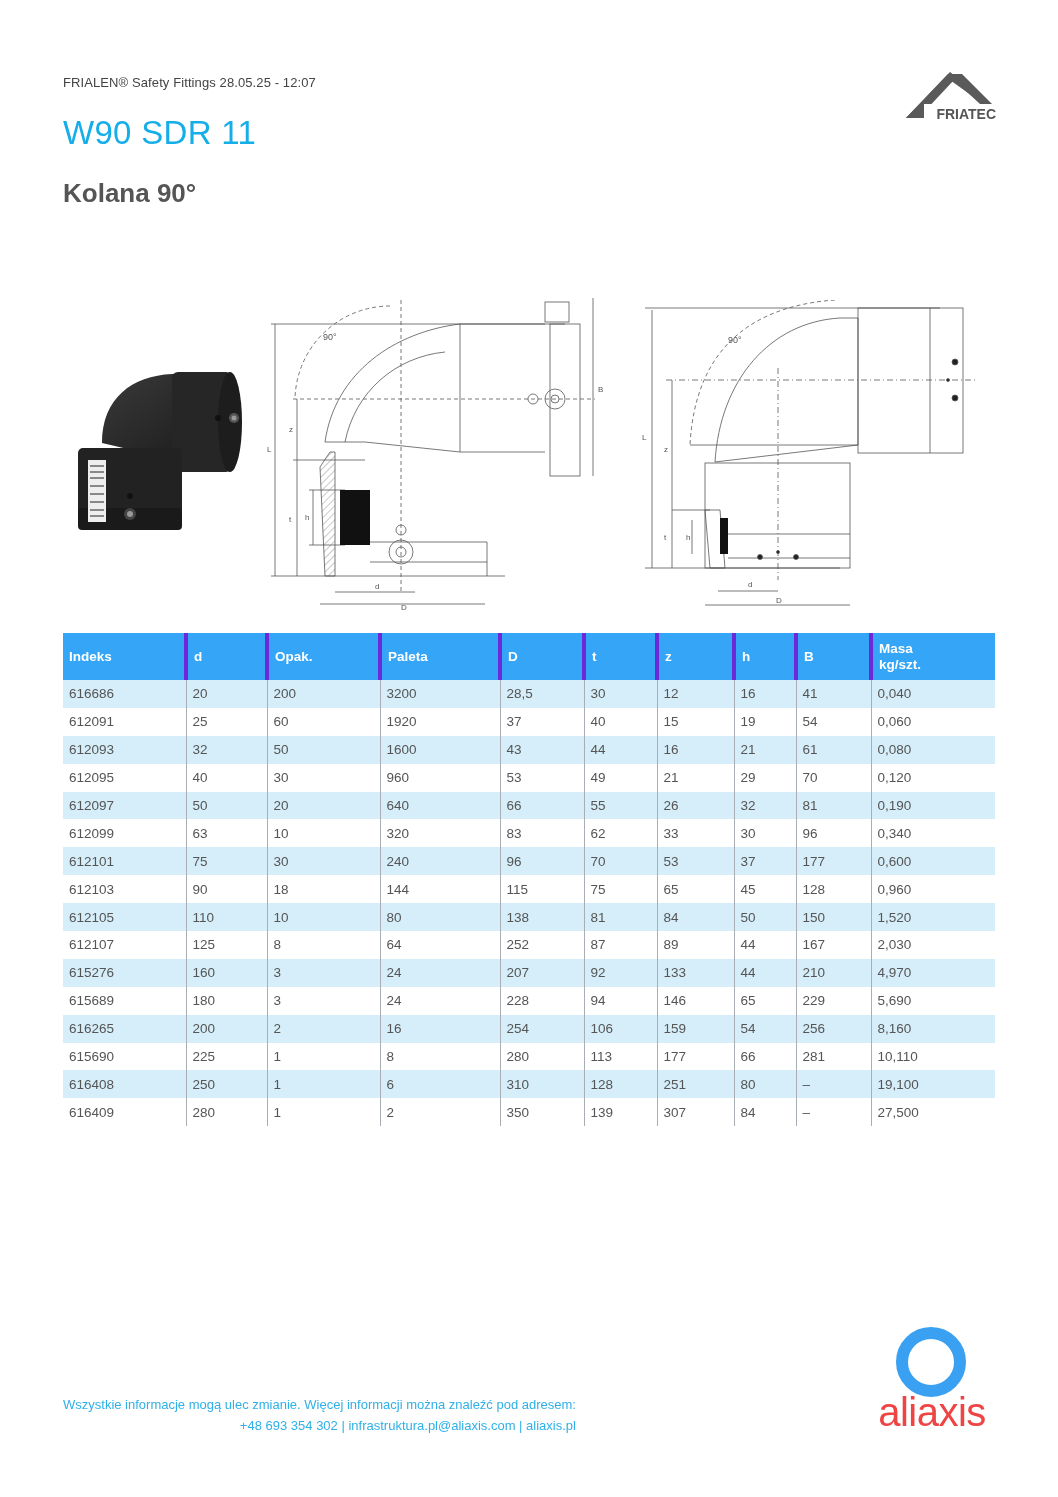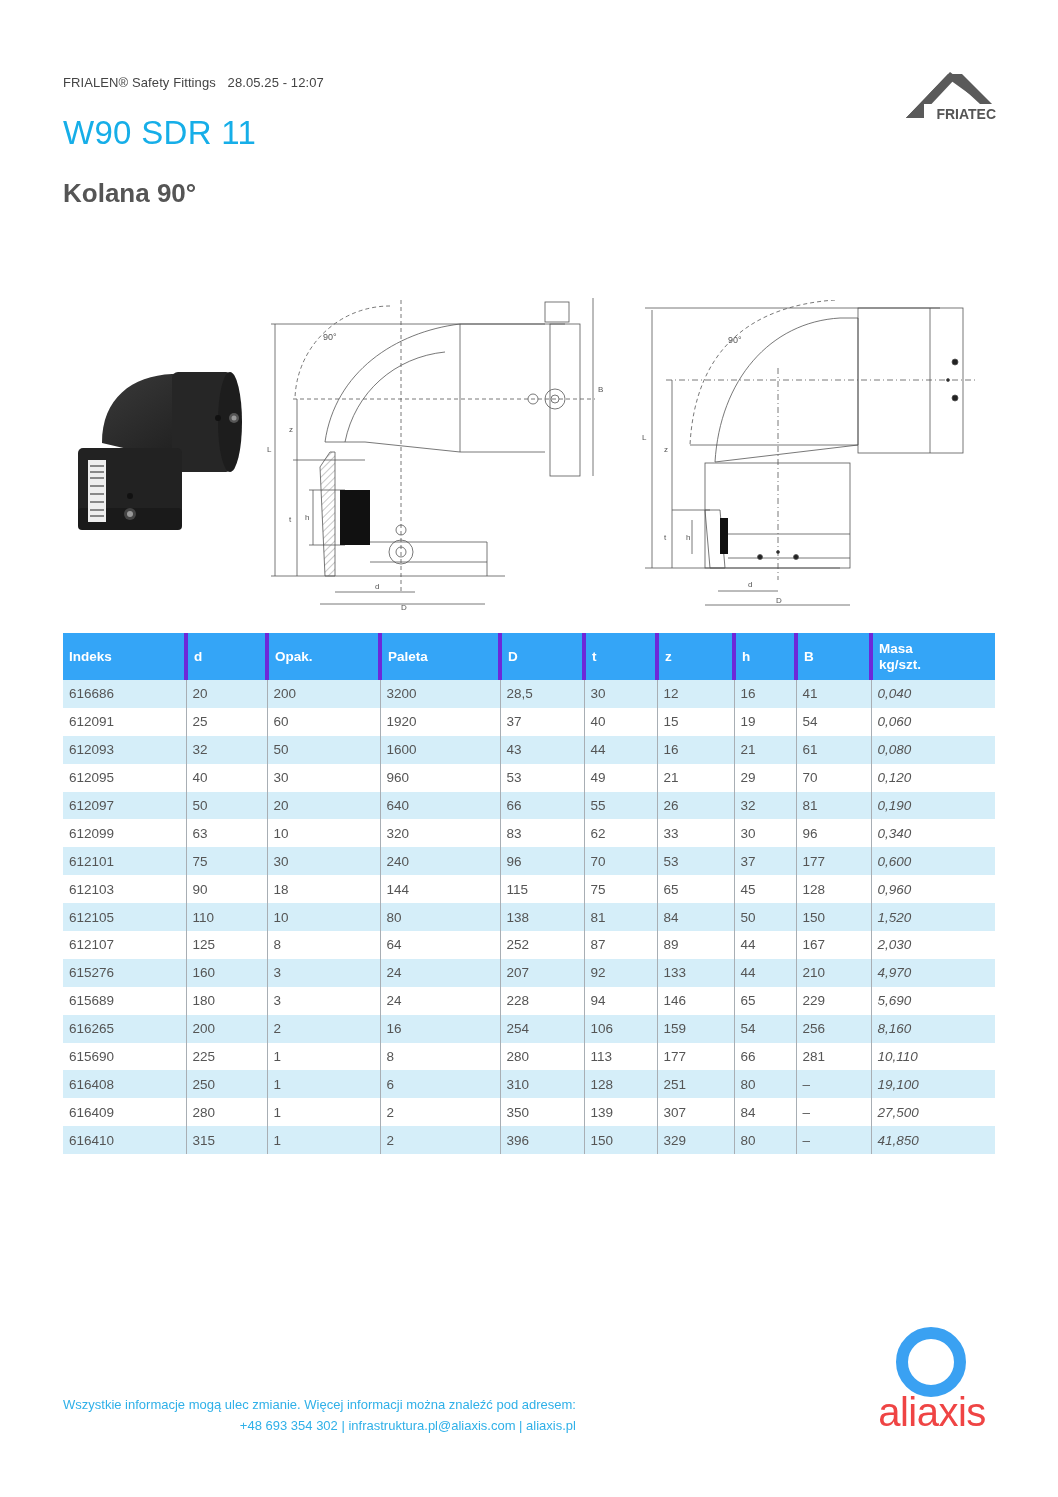--- a/index.html
+++ b/index.html
@@ -1,36 +1,36 @@
 <!DOCTYPE html>
 <html><head>
   <meta charset="utf-8">
   <style>
     * { margin: 0; padding: 0; box-sizing: border-box; }
     html, body { width: 1058px; height: 1497px; background: #ffffff; overflow: hidden; }
     body { position: relative; font-family: "Liberation Sans", "DejaVu Sans", sans-serif; color: #333; }
 
     .header-meta { position: absolute; left: 63px; top: 75px; font-size: 13px; color: #444; letter-spacing: 0.1px; }
-    .header-meta .date { margin-left: 8px; }
+    .header-meta .date { margin-left: 0; }
     .title { position: absolute; left: 63px; top: 114px; font-size: 33px; font-weight: normal; color: #16aee8; letter-spacing: 0.3px; }
     .subtitle { position: absolute; left: 63px; top: 178px; font-size: 26px; font-weight: bold; color: #555; }
 
     .friatec-logo { position: absolute; left: 902px; top: 70px; width: 96px; height: 52px; }
     .friatec-logo svg { width: 100%; height: 100%; }
 
     .product-photo { position: absolute; left: 72px; top: 368px; width: 180px; height: 168px; }
     .drawing-left { position: absolute; left: 265px; top: 292px; width: 355px; height: 325px; }
     .drawing-right { position: absolute; left: 630px; top: 300px; width: 360px; height: 310px; }
     .product-photo svg, .drawing-left svg, .drawing-right svg { width: 100%; height: 100%; }
 
     .spec-table { position: absolute; left: 63px; top: 633px; width: 932px; border-collapse: collapse; table-layout: fixed; }
     .spec-table th { background: #34a5f7; color: #fff; font-weight: bold; font-size: 13.5px; text-align: left; padding: 0 6px; height: 47px; vertical-align: middle; border-right: 4px solid #6d28d9; line-height: 16px; }
     .spec-table th:last-child { border-right: none; }
     .spec-table td { font-size: 13.5px; color: #555; height: 27.9px; padding: 0 6px; border-right: 1.5px solid #a8aeb4; white-space: nowrap; }
-    .spec-table td:last-child { border-right: none; font-style: italic; }
+    .spec-table td:last-child { border-right: none; }
     .spec-table tr.odd td { background: #d5eef9; }
     .spec-table tr.even td { background: #ffffff; }
 
     .footer-text { position: absolute; left: 63px; top: 1394px; font-size: 13px; color: #2fb0e8; line-height: 21px; text-align: right; }
 
     .aliaxis-logo { position: absolute; left: 862px; top: 1322px; width: 140px; height: 120px; }
     .aliaxis-ring { position: absolute; left: 34px; top: 5px; width: 70px; height: 70px; border-radius: 50%; border: 12px solid #3aa1f2; }
     .aliaxis-text { position: absolute; left: 2px; top: 68px; width: 136px; text-align: center; font-size: 40px; font-weight: normal; color: #ef4444; letter-spacing: -0.5px; }
   </style>
 </head>
@@ -385,32 +385,20 @@
         <td>280</td>
         <td>1</td>
         <td>2</td>
         <td>350</td>
         <td>139</td>
         <td>307</td>
         <td>84</td>
         <td>–</td>
         <td>27,500</td>
       </tr>
-      <tr class="odd">
-        <td>616410</td>
-        <td>315</td>
-        <td>1</td>
-        <td>2</td>
-        <td>396</td>
-        <td>150</td>
-        <td>329</td>
-        <td>80</td>
-        <td>–</td>
-        <td>41,850</td>
-      </tr>
     </tbody>
 </table>
 
 <div class="footer-text">
   <div>Wszystkie informacje mogą ulec zmianie. Więcej informacji można znaleźć pod adresem:</div>
   <div>+48 693 354 302 | infrastruktura.pl@aliaxis.com | aliaxis.pl</div>
 </div>
 
 <div class="aliaxis-logo">
   <div class="aliaxis-ring"></div>

